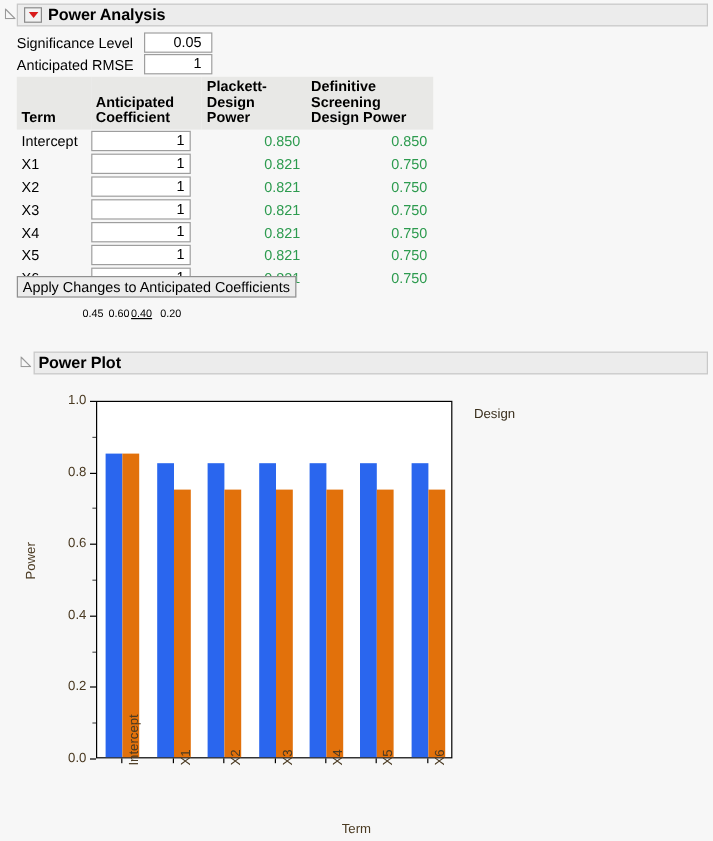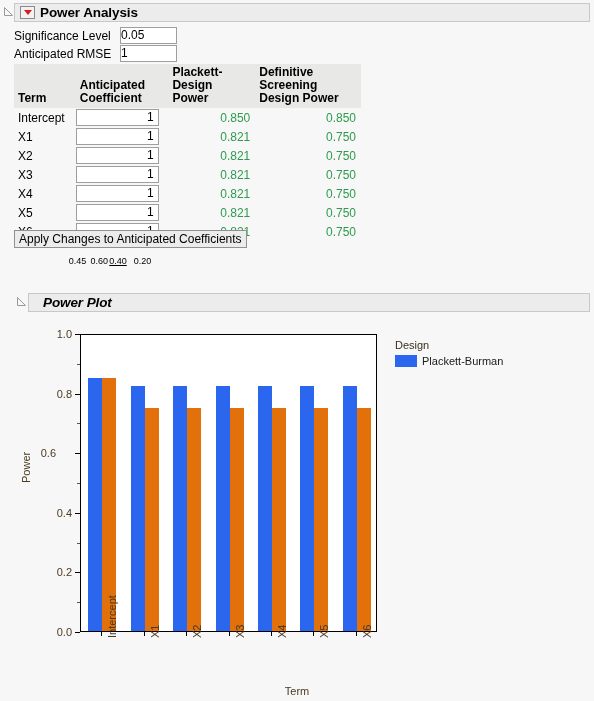--- a/index.html
+++ b/index.html
@@ -64,21 +64,21 @@
   .field-label {
     position: absolute;
     font-size: 12px;
     white-space: nowrap;
   }
   .field-box {
     position: absolute;
     background: #ffffff;
     border: 1px solid #9e9e9e;
     box-sizing: border-box;
-    text-align: left;
+    text-align: right;
     font-size: 12px;
     padding-right: 8px;
     line-height: 15px;
     height: 17px;
   }
 
   
   .tbl {
     position: absolute;
     left: 14px;
@@ -366,21 +366,21 @@
       <span style="left: 128.4px;">0.20</span>
     </div>
 </div>
 
 <div class="tri-outline" style="left:17px; top:297px;">
   <svg width="9" height="9" viewBox="0 0 9 9">
       <polygon points="0.5,0.5 8.5,8.5 0.5,8.5" fill="none" stroke="#9a9a9a" stroke-width="1"></polygon>
     </svg>
 </div>
 <div class="section-header" style="left:28px; top:293px; width:562px;">
-  <span class="section-title" style="margin-left:14px;font-style:italic;">Power Plot</span>
+  <span class="section-title" style="margin-left:3px;">Power Plot</span>
 </div>
 
 <div id="chart-area">
   <div class="plot-frame">
     <div id="bars-layer" style="position:absolute; left:0; top:0; right:0; bottom:0;">
         <div class="bar" style="height: 253.3px; width: 14px; background: rgb(42, 102, 238); left: 7.21429px;"></div>
         <div class="bar" style="height: 253.3px; width: 14px; background: rgb(226, 113, 11); left: 21.2143px;"></div>
         <div class="bar" style="height: 244.658px; width: 14px; background: rgb(42, 102, 238); left: 49.6429px;"></div>
         <div class="bar" style="height: 223.5px; width: 14px; background: rgb(226, 113, 11); left: 63.6429px;"></div>
         <div class="bar" style="height: 244.658px; width: 14px; background: rgb(42, 102, 238); left: 92.0714px;"></div>
@@ -395,21 +395,21 @@
         <div class="bar" style="height: 223.5px; width: 14px; background: rgb(226, 113, 11); left: 275.786px;"></div>
       </div>
   </div>
   <div id="y-axis">
       <span class="ytick-label" style="top: 319px; left: 42px;">0.0</span>
       <div class="ytick-mark" style="top: 319px; left: 75px;"></div>
       <span class="ytick-label" style="top: 259.4px; left: 42px;">0.2</span>
       <div class="ytick-mark" style="top: 259.4px; left: 75px;"></div>
       <span class="ytick-label" style="top: 199.8px; left: 42px;">0.4</span>
       <div class="ytick-mark" style="top: 199.8px; left: 75px;"></div>
-      <span class="ytick-label" style="top: 140.2px; left: 26px;">0.6</span>
+      <span class="ytick-label" style="top: 140.2px; left: 42px;">0.6</span>
       <div class="ytick-mark" style="top: 140.2px; left: 75px;"></div>
       <span class="ytick-label" style="top: 80.6px; left: 42px;">0.8</span>
       <div class="ytick-mark" style="top: 80.6px; left: 75px;"></div>
       <span class="ytick-label" style="top: 21px; left: 42px;">1.0</span>
       <div class="ytick-mark" style="top: 21px; left: 75px;"></div>
       <div class="ytick-minor" style="top: 289.2px; left: 77px;"></div>
       <div class="ytick-minor" style="top: 229.6px; left: 77px;"></div>
       <div class="ytick-minor" style="top: 170px; left: 77px;"></div>
       <div class="ytick-minor" style="top: 110.4px; left: 77px;"></div>
       <div class="ytick-minor" style="top: 50.8px; left: 77px;"></div>
@@ -429,19 +429,15 @@
       <div class="xtick-mark" style="left: 313.357px; top: 319px;"></div>
       <span class="xtick-label" style="left: 318.357px; top: 325px;">X5</span>
       <div class="xtick-mark" style="left: 355.786px; top: 319px;"></div>
       <span class="xtick-label" style="left: 360.786px; top: 325px;">X6</span>
     </div>
   <span class="x-axis-title">Term</span>
 
   <div class="legend-box">
     <div class="legend-title">Design</div>
     <div id="legend-items">
-        <div class="legend-item">
-          <span class="legend-swatch" style="background: rgb(42, 102, 238);"></span>
-          <span class="legend-text">Plackett-Burman</span>
-        </div>
       </div>
   </div>
 </div>
 
 </body></html>

